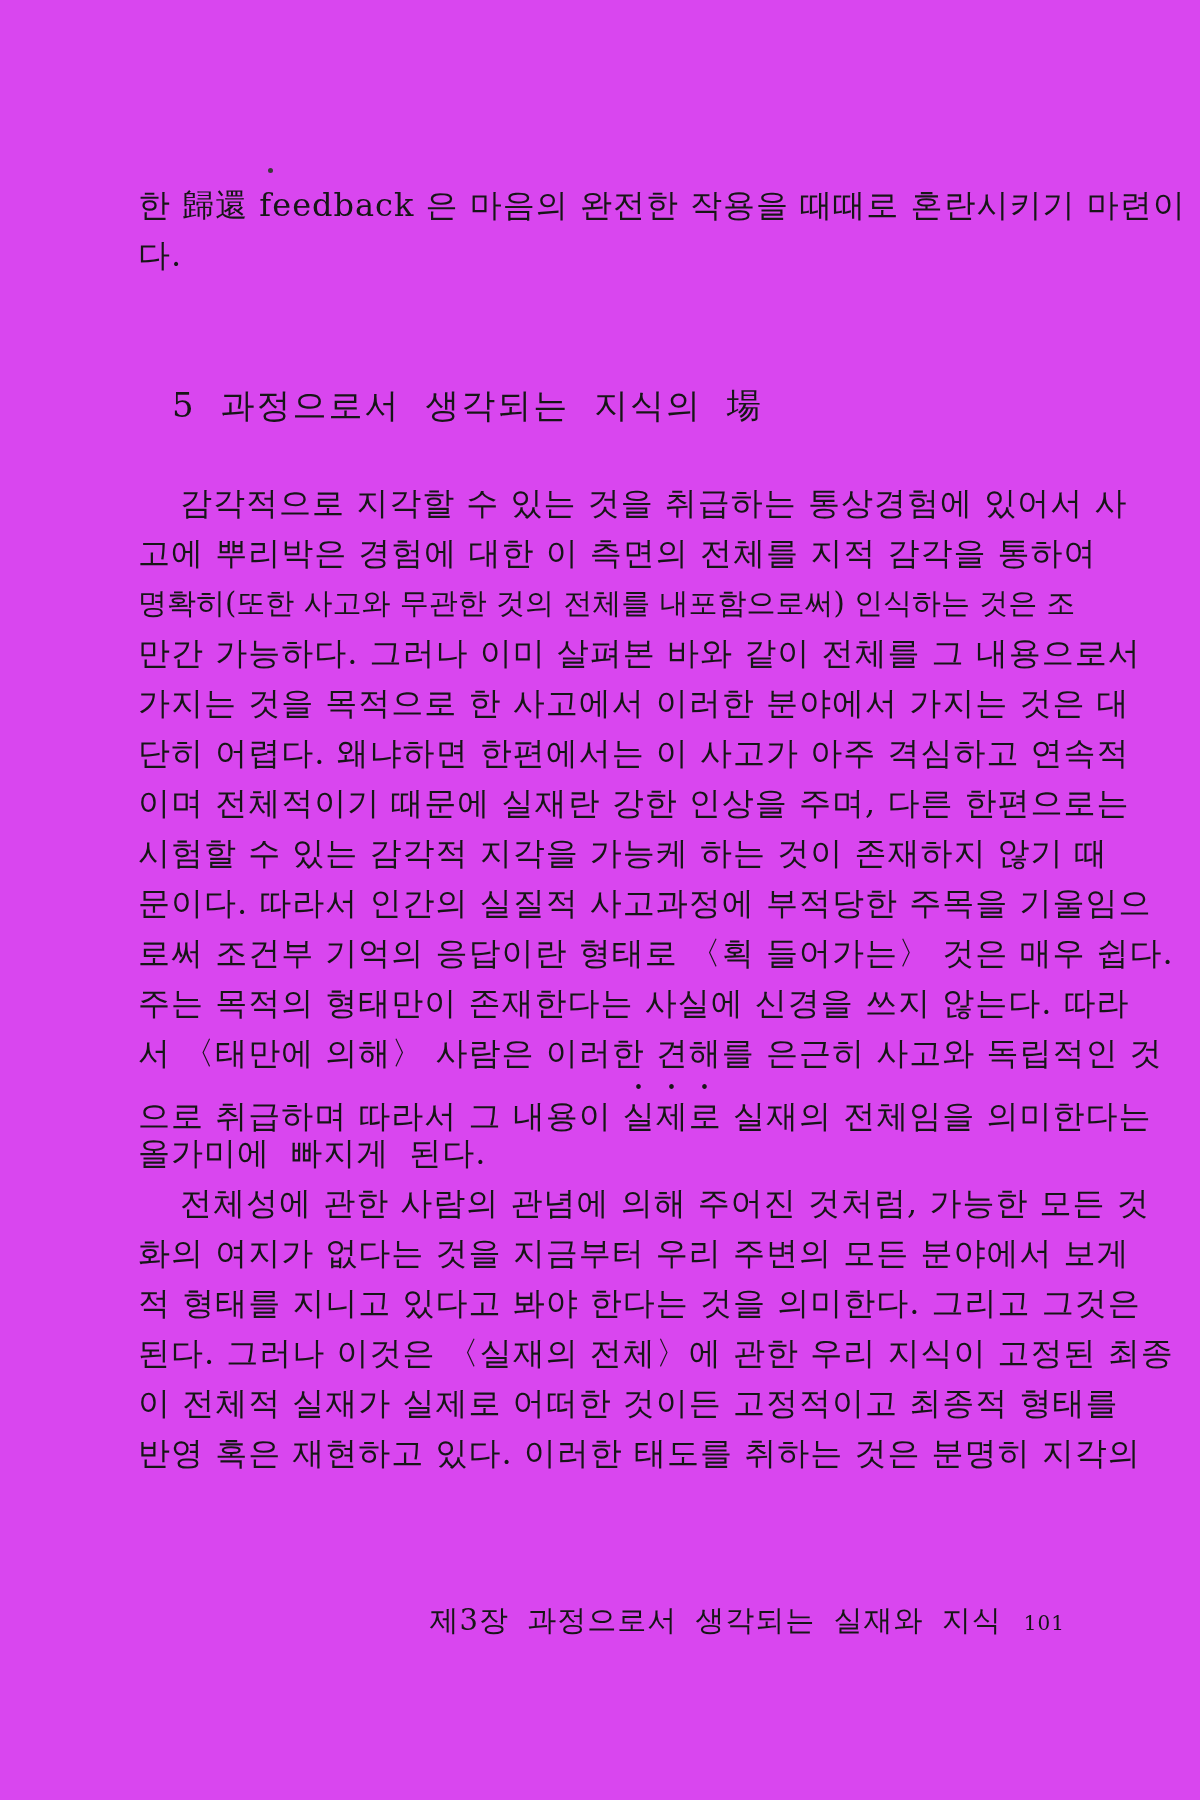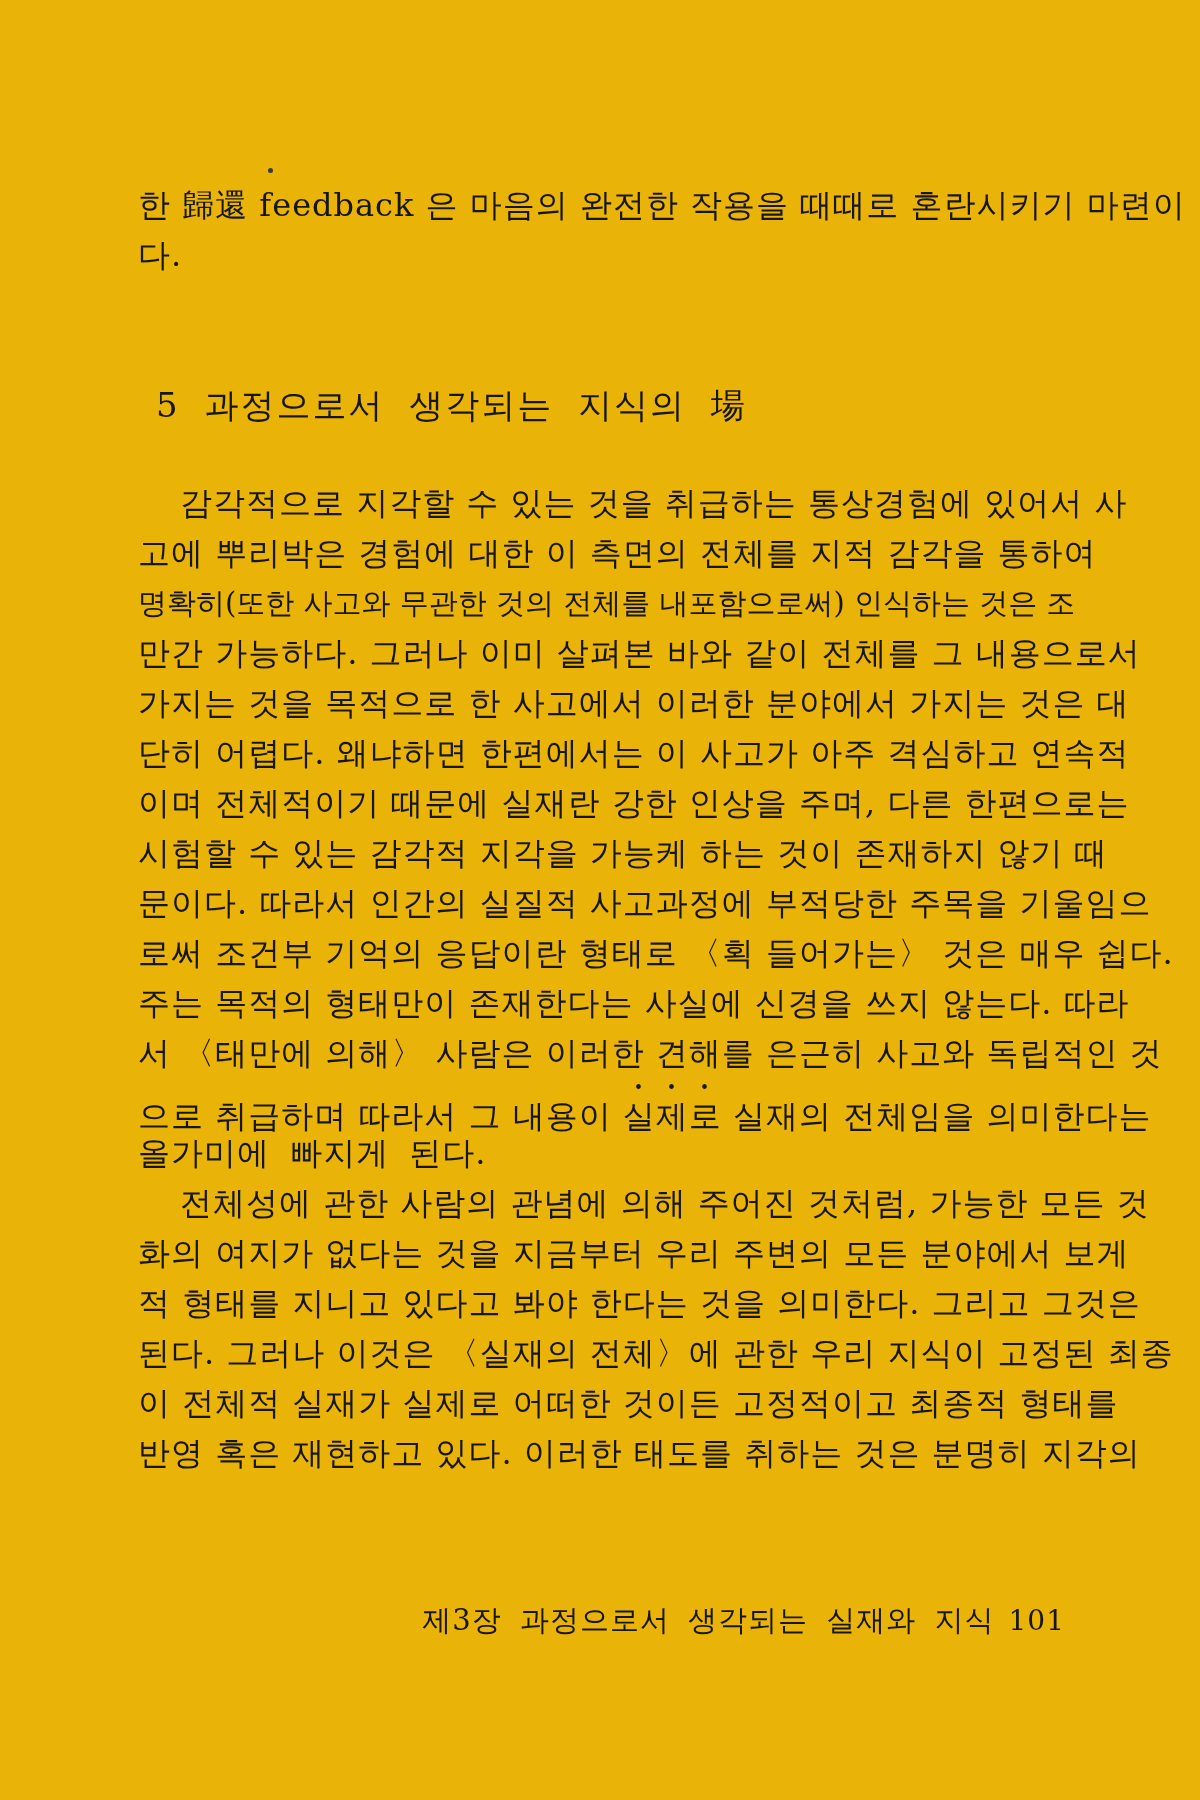--- a/index.html
+++ b/index.html
@@ -5,21 +5,21 @@
   html, body {
     margin: 0;
     padding: 0;
     background: #e8e8e8;
   }
   .page {
     position: relative;
     width: 1200px;
     height: 1800px;
     margin: 0 auto;
-    background: #eab308;
+    background: #d946ef;
     color: #161616;
     font-family: "DejaVu Serif", "Liberation Serif", serif;
     overflow: hidden;
   }
   .speck {
     position: absolute;
     left: 268px;
     top: 168px;
     width: 5px;
     height: 5px;
@@ -47,21 +47,21 @@
     text-align-last: left;
     word-spacing: 9px;
   }
   .line.indent { text-indent: 42px; }
   .line.tight {
     font-size: 29px;
     letter-spacing: 0;
   }
   .heading {
     position: absolute;
-    left: 156px;
+    left: 172px;
     top: 380px;
     height: 50px;
     line-height: 50px;
     font-size: 34px;
     letter-spacing: 2px;
     word-spacing: 12px;
     white-space: nowrap;
   }
   .emph {
     -webkit-text-emphasis: filled dot;
@@ -75,22 +75,22 @@
     top: 1598px;
     height: 44px;
     line-height: 44px;
     font-size: 29px;
     letter-spacing: 1px;
     word-spacing: 8px;
     white-space: nowrap;
     text-align: right;
   }
   .footer .pagenum {
-    margin-left: 14px;
-    font-size: 28px;
+    margin-left: 22px;
+    font-size: 20px;
   }
 </style>
 </head>
 <body>
 
 <div class="page">
 
   <div class="speck"></div>
 
   <div class="textcol top-para">

